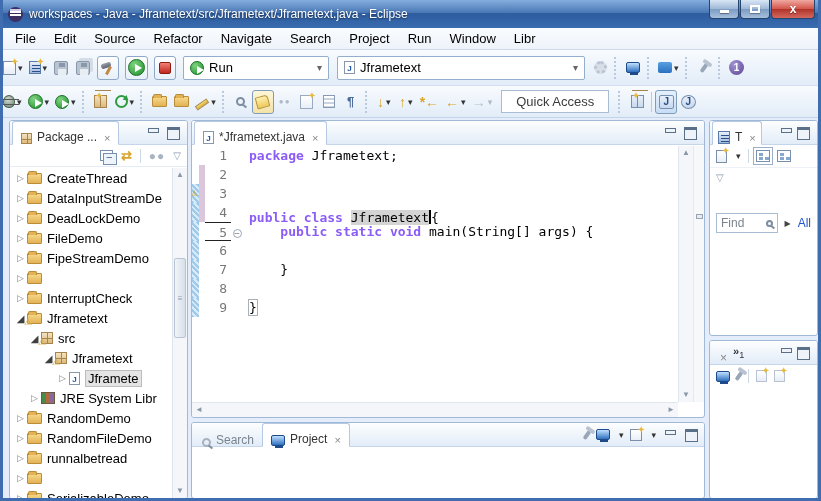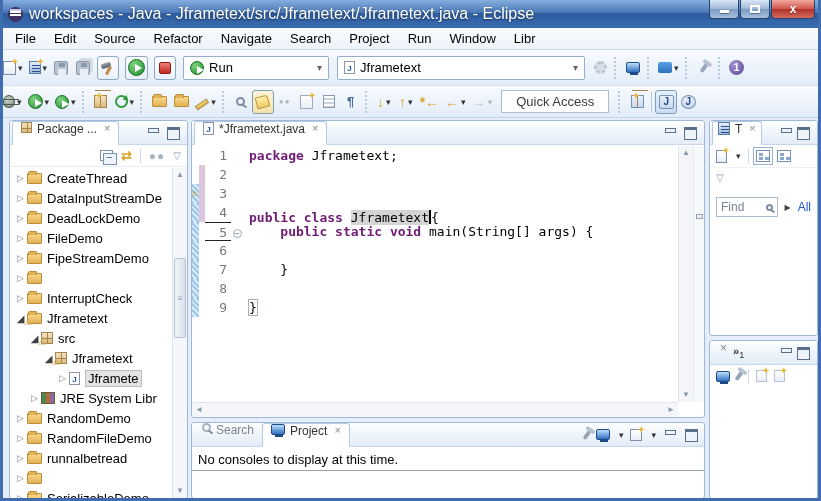--- a/index.html
+++ b/index.html
@@ -8,21 +8,21 @@
 
   #window { position:relative; width:821px; height:501px; background:#e4edf9; overflow:hidden;
             border-left:3px solid #3f6db0; border-right:3px solid #3f6db0; border-bottom:3px solid #3f6db0; }
 
   
   .titlebar { position:absolute; left:-3px; top:0; width:821px; height:28px;
     background:linear-gradient(#85aede 0%, #4a78b6 45%, #2d5c9f 46%, #3a6cb0 100%);
     display:flex; align-items:center; padding-left:8px; color:#fff; }
   .ec-logo { width:15px; height:15px; border-radius:50%; background:#3b2f63; margin-right:6px; position:relative; flex:0 0 auto;}
   .ec-logo::before { content:""; position:absolute; left:2px; right:2px; top:4px; height:2px; background:#fff; box-shadow:0 3px 0 #fff, 0 -2px 0 #cfc8e8; }
-  .title-text { font-size:16px; text-shadow:0 1px 2px rgba(0,0,0,.55); white-space:nowrap; overflow:hidden; flex:1; }
+  .title-text { font-size:12px; text-shadow:0 1px 2px rgba(0,0,0,.55); white-space:nowrap; overflow:hidden; flex:1; }
   .winbtns { display:flex; align-self:flex-start; margin-right:6px; }
   .winbtn { width:30px; height:19px; border:1px solid #24456e; border-top:none; border-radius:0 0 4px 4px;
     background:linear-gradient(#d9e6f5,#9db7d6 50%,#7b9cc4 51%,#a8c0dc); color:#fff; display:flex; align-items:center; justify-content:center; margin-left:1px; }
   .winbtn.close { width:44px; background:linear-gradient(#f0a8a0,#d2544a 50%,#b03229 51%,#d4695f); font-weight:bold; }
   .glyph-min { width:9px; height:3px; background:#fff; box-shadow:0 1px 1px rgba(0,0,0,.4); margin-top:5px;}
   .glyph-max { width:10px; height:8px; border:2px solid #fff; box-shadow:0 1px 1px rgba(0,0,0,.3);}
   .glyph-x { font-size:12px; color:#fff; text-shadow:0 1px 1px rgba(0,0,0,.4); font-weight:bold;}
 
   
   .menubar { position:absolute; left:-3px; top:28px; width:821px; height:22px; background:linear-gradient(#fafcfe,#eef3fa);
@@ -91,21 +91,21 @@
   .ic-tasklist { width:12px; height:13px; background:linear-gradient(#e8f0fa,#9cb8dc); border:1px solid #5a7aa8; }
   .ic-tasklist::before { content:""; position:absolute; left:2px; top:3px; width:8px; height:1px; background:#2a4f8a; box-shadow:0 3px 0 #2a4f8a, 0 6px 0 #2a4f8a; }
   .ic-hier { width:14px; height:12px; border:1px solid #7890b0; background:#fff; }
   .ic-hier::before { content:""; position:absolute; left:2px; top:2px; width:4px; height:3px; background:#88a8d0; box-shadow:6px 4px 0 #88a8d0, 0 4px 0 #88a8d0;}
 
   
   .main { position:absolute; left:0; top:118px; width:815px; height:383px; background:#e4edf9; }
 
   .viewstack { position:absolute; background:#fff; border:1px solid #9fb9d6; border-radius:3px; overflow:hidden; }
   .vtabs { height:24px; background:linear-gradient(#fdfefe,#e2ecf8); border-bottom:1px solid #c6d6ea; display:flex; align-items:center; padding:0 2px; }
-  .vtab { height:24px; display:flex; align-items:flex-start; padding:0 8px; font-size:12px; color:#333; gap:5px; border-radius:3px 3px 0 0; }
+  .vtab { height:24px; display:flex; align-items:flex-end; padding:0 8px; font-size:12px; color:#333; gap:5px; border-radius:3px 3px 0 0; }
   .vtab.active { background:#fff; border:1px solid #b6c9e2; border-bottom-color:#fff; }
   .vtab .x { color:#888; font-size:11px; margin-left:2px; }
   .vtab.inactive { color:#7a848e; }
   .mmbtns { margin-left:auto; display:flex; gap:6px; padding-right:5px; }
   .mmbtn { width:14px; height:11px; position:relative; }
   .mm-min::after { content:""; position:absolute; left:2px; top:1px; width:9px; height:3px; border:1px solid #5a7088; background:#eef3fa; }
   .mm-max::after { content:""; position:absolute; left:1px; top:0px; width:11px; height:9px; border:1px solid #5a7088; border-top-width:3px; background:#eef3fa; }
 
   
   .pkg-toolbar { height:22px; display:flex; align-items:center; justify-content:flex-end; gap:8px; padding-right:6px; border-bottom:1px solid #e4ecf6; background:#fff; }
@@ -127,21 +127,21 @@
   .g-diff { width:7px; align-self:stretch; flex:0 0 auto; }
   .g-diff.on { background:repeating-linear-gradient(45deg,#9ec9e8 0 2px,#d8eaf8 2px 4px); }
   .g-chg { width:6px; align-self:stretch; flex:0 0 auto; }
   .g-chg.on { background:#dcc6dc; }
   .g-num { width:26px; text-align:right; padding-right:4px; color:#787878; font-size:13px; flex:0 0 auto; align-self:stretch; line-height:19px;}
   .g-num.nline { border-top:1px solid #222; border-bottom:1px solid #222; }
   .g-fold { width:12px; flex:0 0 auto; text-align:center; }
   .foldm { display:inline-block; width:9px; height:9px; border:1px solid #9aa8b8; border-radius:50%; background:#fff; color:#667; font-size:8px; line-height:7px; text-align:center; }
   .codetxt { flex:1; align-self:stretch; line-height:19px; white-space:pre; padding-left:6px; }
   .cline.cur .codetxt { background:#e9f3fd;margin-top:24px; }
-  .kw { color:#701a75; font-weight:bold; }
+  .kw { color:#8b5cf6; font-weight:bold; }
   .hl { background:#d4d4d4; }
   .caret { display:inline-block; width:2px; height:14px; background:#000; vertical-align:-2px; }
   .bx { outline:1px solid #a8b0b8; }
   .lwarn { position:absolute; left:-1px; top:3px; font-size:10px; color:#c89000; z-index:3; }
   .ed-vscroll { position:absolute; right:11px; top:25px; bottom:15px; width:15px; background:#f4f6f9; border-left:1px solid #e0e6ee; }
   .ed-ruler { position:absolute; right:0; top:25px; bottom:15px; width:11px; background:#f6f8fa; border-left:1px solid #e4e9f0; }
   .ruler-mark { position:absolute; left:2px; top:68px; width:7px; height:5px; border:1px solid #9aa4b0; background:#e8ecf2; }
   .ed-hscroll { position:absolute; left:0; right:26px; bottom:0; height:15px; background:#f4f6f9; border-top:1px solid #e0e6ee; }
   .ed-hscroll .sa { position:absolute; top:0; width:14px; height:14px; color:#8a97a8; font-size:8px; text-align:center; line-height:14px; }
 
@@ -554,21 +554,20 @@
         <span class="c-toolbar">
           <span class="ic ic-pin"></span>
           <span class="ic ic-monitor"></span>
           <span class="dd">▾</span>
           <span class="ic ic-newdoc" style="width:12px;height:12px;"></span>
           <span class="dd">▾</span>
           <span class="mmbtn mm-min"></span>
           <span class="mmbtn mm-max"></span>
         </span>
       </div>
-      <div class="console-msg">No consoles to display at this time.</div>
     </div>
 
     <div class="viewstack" style="left:706px; top:2px; width:109px; height:216px;">
       <div class="vtabs">
         <span class="vtab active" style="padding:0 5px;">
           <span class="ic ic-tasklist"></span>
           <span>T</span>
           <span class="x">×</span>
         </span>
         <span class="mmbtns" style="gap:3px;">
@@ -579,21 +578,21 @@
       <div class="tl-row" style="border-bottom:1px solid #eef2f8;">
         <span class="ic ic-newdoc" style="width:11px;height:13px;"></span>
         <span class="dd">▾</span>
         <span style="width:1px;height:14px;background:#ccd8e6;"></span>
         <span class="ic ic-hier" style="outline:1px solid #9ab0cc; outline-offset:2px;"></span>
         <span class="ic ic-hier"></span>
       </div>
       <div class="tl-row">
         <span class="ic-viewmenu">▽</span>
       </div>
-      <div class="tl-row" style="margin-top:6px;">
+      <div class="tl-row" style="margin-top:22px;">
         <span class="find-box">
           <span>Find</span>
           <span class="ic ic-mag" style="width:7px;height:7px;"></span>
         </span>
         <span class="tri-r">▶</span>
         <span class="all-link">All</span>
       </div>
     </div>
 
     <div class="viewstack" style="left:706px; top:222px; width:109px; bottom:2px;">

